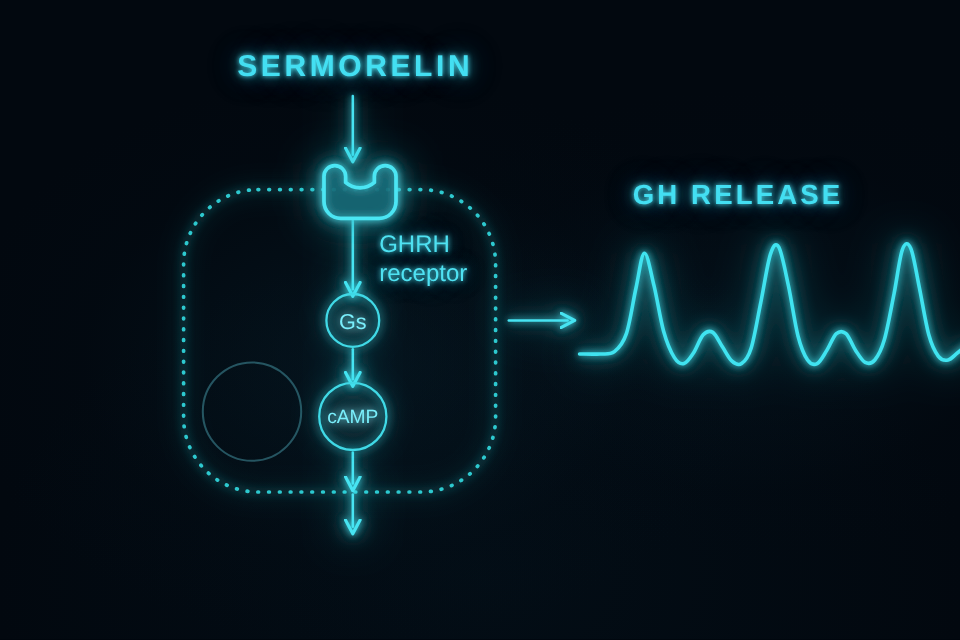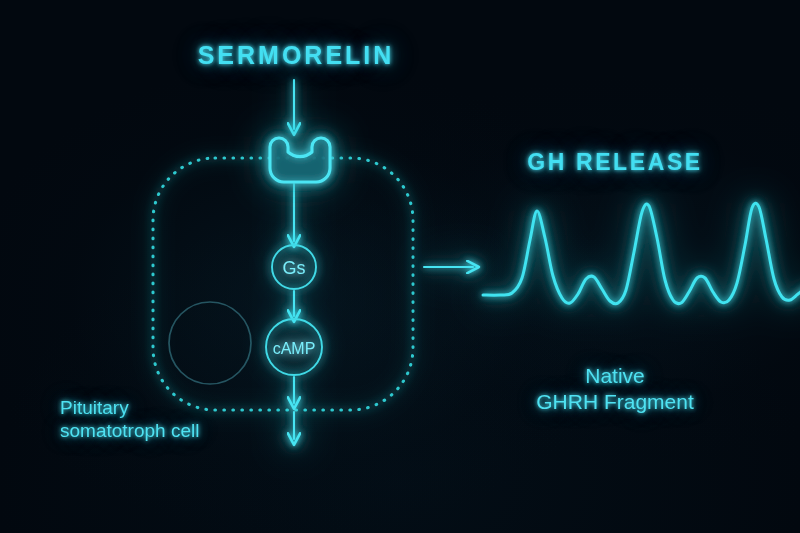--- a/index.html
+++ b/index.html
@@ -162,23 +162,21 @@
       <text class="node-text" x="294" y="348" font-size="16" font-weight="500">cAMP</text>
     </g>
 
     <g filter="url(#glowStrong)">
       <path id="gh-waveform-path" fill="none" stroke="#3fe3f0" stroke-width="3.0" stroke-linecap="round" stroke-linejoin="round" d="M 483 295 C 485.83 295.00, 495.17 295.33, 500.00 295.00 C 504.83 294.67, 508.33 295.83, 512.00 293.00 C 515.67 290.17, 519.00 286.83, 522.00 278.00 C 525.00 269.17, 527.50 251.17, 530.00 240.00 C 532.50 228.83, 534.50 211.33, 537.00 211.00 C 539.50 210.67, 542.33 227.17, 545.00 238.00 C 547.67 248.83, 550.17 266.00, 553.00 276.00 C 555.83 286.00, 559.17 293.50, 562.00 298.00 C 564.83 302.50, 567.33 303.67, 570.00 303.00 C 572.67 302.33, 575.33 298.00, 578.00 294.00 C 580.67 290.00, 583.33 281.83, 586.00 279.00 C 588.67 276.17, 591.33 275.33, 594.00 277.00 C 596.67 278.67, 599.33 285.00, 602.00 289.00 C 604.67 293.00, 607.33 298.67, 610.00 301.00 C 612.67 303.33, 615.33 304.83, 618.00 303.00 C 620.67 301.17, 623.33 298.50, 626.00 290.00 C 628.67 281.50, 631.33 265.00, 634.00 252.00 C 636.67 239.00, 639.50 219.67, 642.00 212.00 C 644.50 204.33, 646.50 201.67, 649.00 206.00 C 651.50 210.33, 654.33 225.67, 657.00 238.00 C 659.67 250.33, 662.33 269.67, 665.00 280.00 C 667.67 290.33, 670.33 296.17, 673.00 300.00 C 675.67 303.83, 678.33 304.33, 681.00 303.00 C 683.67 301.67, 686.33 296.17, 689.00 292.00 C 691.67 287.83, 694.33 280.33, 697.00 278.00 C 699.67 275.67, 702.33 275.67, 705.00 278.00 C 707.67 280.33, 710.33 288.00, 713.00 292.00 C 715.67 296.00, 718.33 300.67, 721.00 302.00 C 723.67 303.33, 726.33 303.17, 729.00 300.00 C 731.67 296.83, 734.33 292.17, 737.00 283.00 C 739.67 273.83, 742.50 257.50, 745.00 245.00 C 747.50 232.50, 749.67 214.33, 752.00 208.00 C 754.33 201.67, 756.67 201.83, 759.00 207.00 C 761.33 212.17, 763.50 227.00, 766.00 239.00 C 768.50 251.00, 771.33 269.33, 774.00 279.00 C 776.67 288.67, 779.33 293.50, 782.00 297.00 C 784.67 300.50, 787.33 300.50, 790.00 300.00 C 792.67 299.50, 795.33 296.00, 798.00 294.00 C 800.67 292.00, 803.33 289.00, 806.00 288.00 C 808.67 287.00, 812.67 288.00, 814.00 288.00"></path>
     </g>
   </svg>
 
   <div class="lbl" id="sermorelin-title">SERMORELIN</div>
 
+  <div class="lbl" id="ghrh-receptor-label">GHRH
+receptor</div>
 
-  <div class="lbl" id="pituitary-label">Pituitary
-somatotroph cell</div>
 
 
   <div class="lbl" id="gh-release-title">GH RELEASE</div>
 
-  <div class="lbl" id="native-label">Native
-GHRH Fragment</div>
 
 </div>
 
 </body></html>

